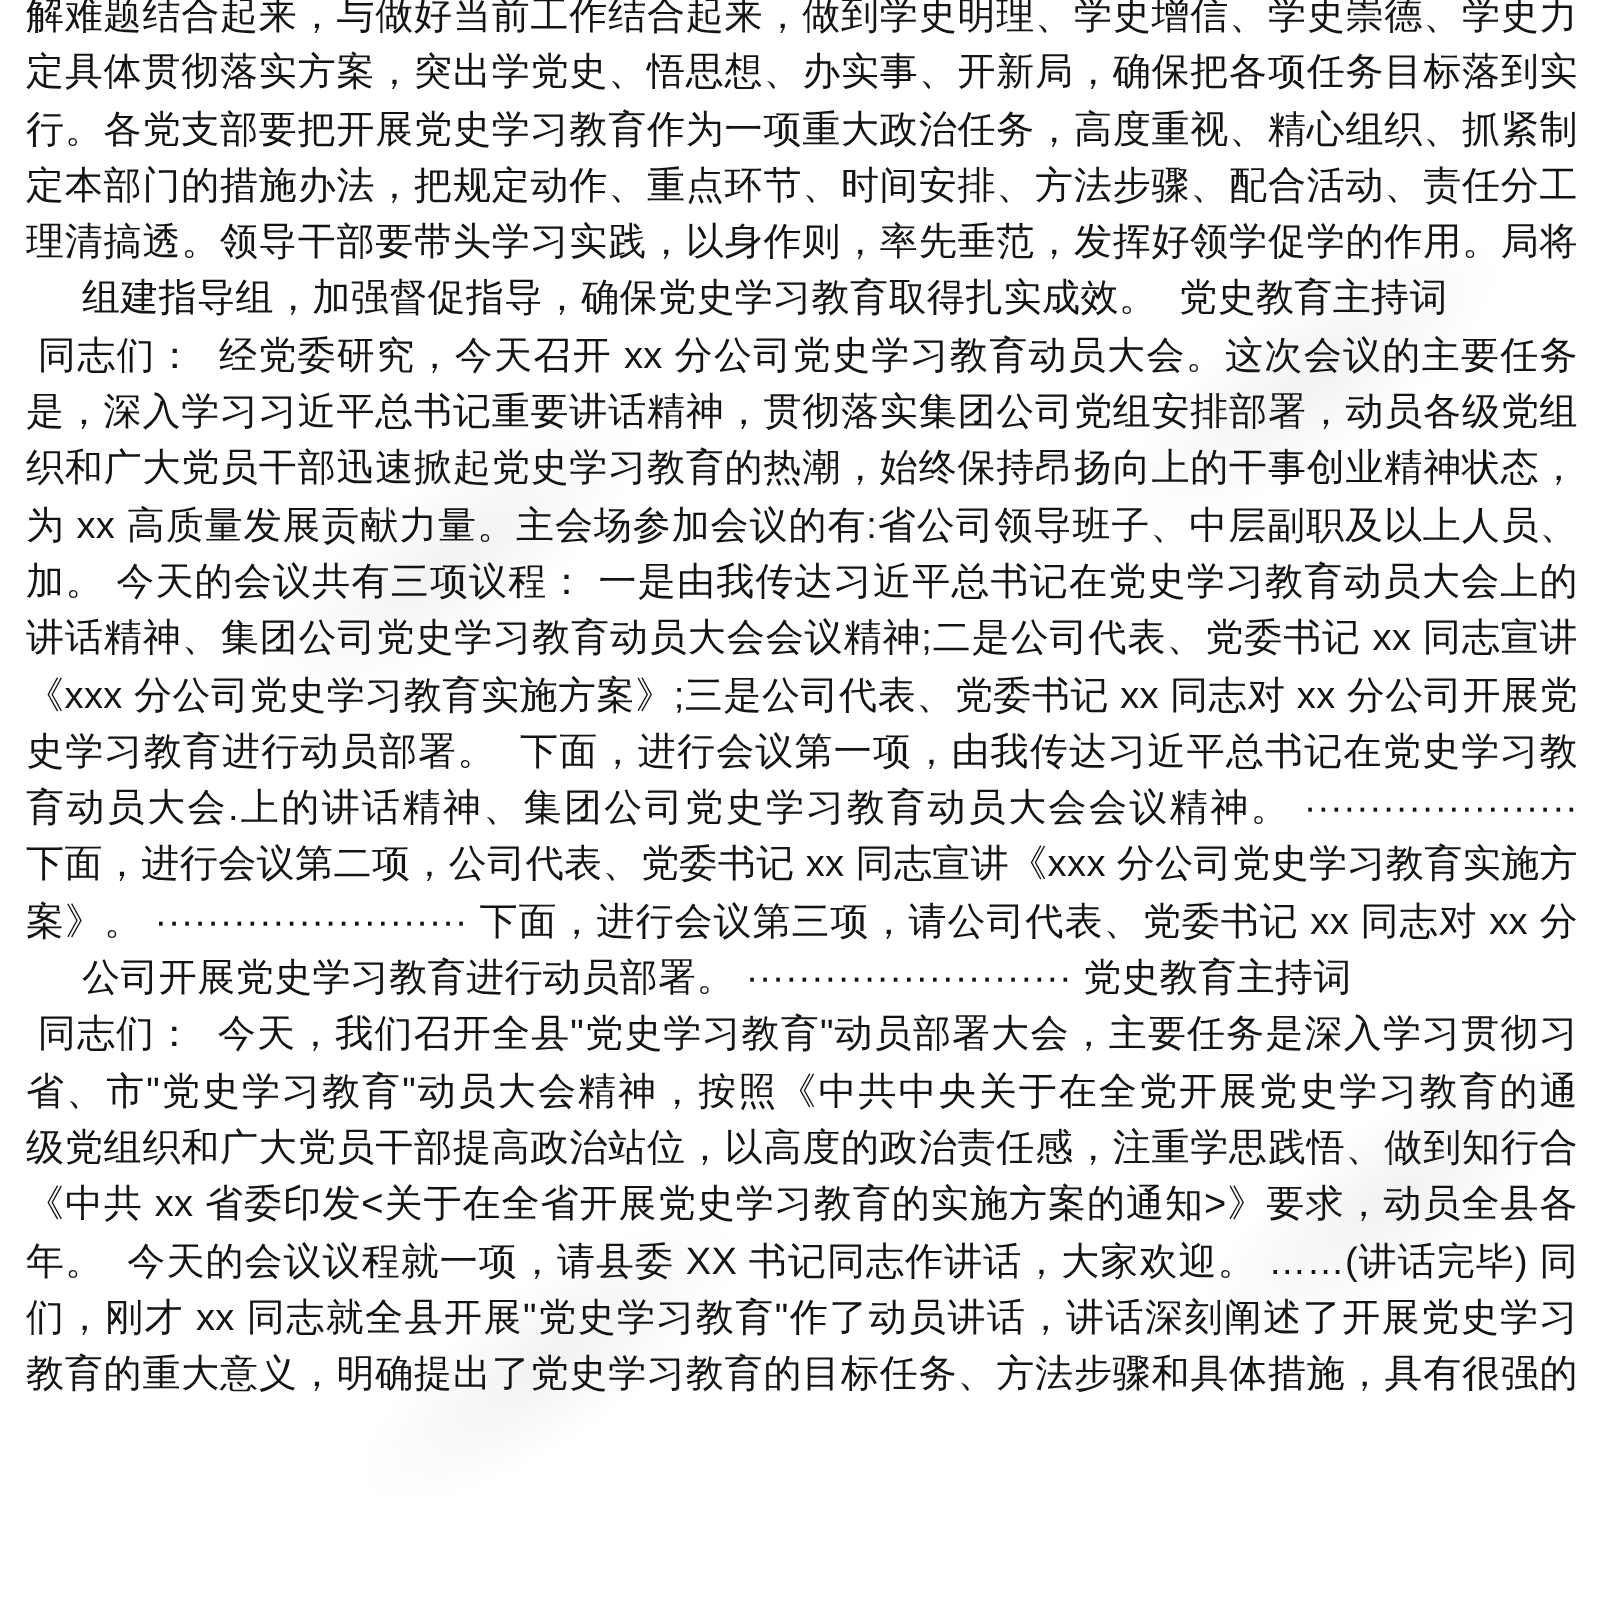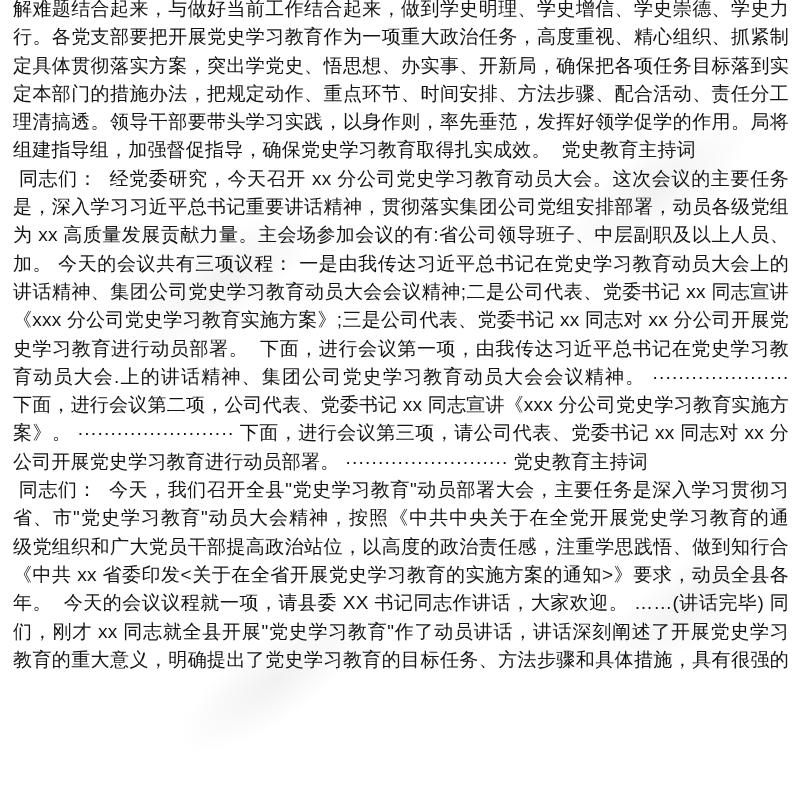--- a/index.html
+++ b/index.html
@@ -24,20 +24,21 @@
     line-height: 28.3px;
     height: 28.3px;
     white-space: pre-wrap;
     text-align: justify;
     text-align-last: justify;
     letter-spacing: 0.2px;
     overflow: hidden;
   }
   .line.short {
     text-align-last: left;
+    margin-left: 28px;
   }
   
   .wm {
     position: absolute;
     width: 230px;
     height: 80px;
     background: radial-gradient(ellipse at center, rgba(120,120,120,0.10), rgba(120,120,120,0.0) 70%);
     transform: rotate(-35deg);
     pointer-events: none;
   }
@@ -46,27 +47,28 @@
 <body>
 
 <div class="wm" style="left:540px; top:150px;"></div>
 <div class="wm" style="left:110px; top:240px;"></div>
 <div class="wm" style="left:580px; top:560px;"></div>
 <div class="wm" style="left:160px; top:640px;"></div>
 
 <div class="doc-page">
   <div>
       <div class="line">解难题结合起来，与做好当前工作结合起来，做到学史明理、学史增信、学史崇德、学史力</div>
+      <div class="line">定具体贯彻落实方案，突出学党史、悟思想、办实事、开新局，确保把各项任务目标落到实</div>
       <div class="line">行。各党支部要把开展党史学习教育作为一项重大政治任务，高度重视、精心组织、抓紧制</div>
-      <div class="line">定具体贯彻落实方案，突出学党史、悟思想、办实事、开新局，确保把各项任务目标落到实</div>
       <div class="line">定本部门的措施办法，把规定动作、重点环节、时间安排、方法步骤、配合活动、责任分工</div>
       <div class="line">理清搞透。领导干部要带头学习实践，以身作则，率先垂范，发挥好领学促学的作用。局将</div>
       <div class="line short">组建指导组，加强督促指导，确保党史学习教育取得扎实成效。  党史教育主持词</div>
       <div class="line">&nbsp;同志们：  经党委研究，今天召开 xx 分公司党史学习教育动员大会。这次会议的主要任务</div>
       <div class="line">是，深入学习习近平总书记重要讲话精神，贯彻落实集团公司党组安排部署，动员各级党组</div>
+      <div class="line">织和广大党员干部迅速掀起党史学习教育的热潮，始终保持昂扬向上的干事创业精神状态，</div>
       <div class="line">为 xx 高质量发展贡献力量。主会场参加会议的有:省公司领导班子、中层副职及以上人员、</div>
       <div class="line">加。 今天的会议共有三项议程： 一是由我传达习近平总书记在党史学习教育动员大会上的</div>
       <div class="line">讲话精神、集团公司党史学习教育动员大会会议精神;二是公司代表、党委书记 xx 同志宣讲</div>
       <div class="line">《xxx 分公司党史学习教育实施方案》;三是公司代表、党委书记 xx 同志对 xx 分公司开展党</div>
       <div class="line">史学习教育进行动员部署。  下面，进行会议第一项，由我传达习近平总书记在党史学习教</div>
       <div class="line">育动员大会.上的讲话精神、集团公司党史学习教育动员大会会议精神。 ·····················</div>
       <div class="line">下面，进行会议第二项，公司代表、党委书记 xx 同志宣讲《xxx 分公司党史学习教育实施方</div>
       <div class="line">案》。 ························ 下面，进行会议第三项，请公司代表、党委书记 xx 同志对 xx 分</div>
       <div class="line short">公司开展党史学习教育进行动员部署。 ························· 党史教育主持词</div>
       <div class="line">&nbsp;同志们：  今天，我们召开全县"党史学习教育"动员部署大会，主要任务是深入学习贯彻习</div>

